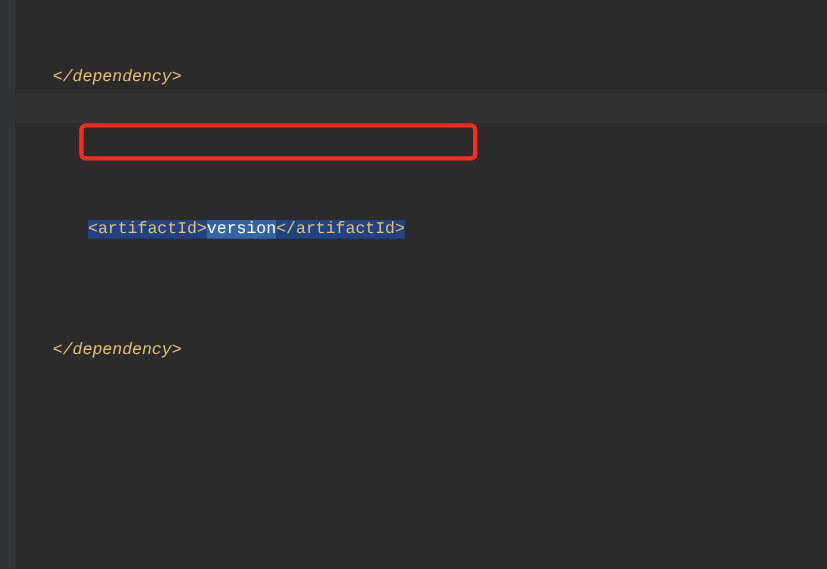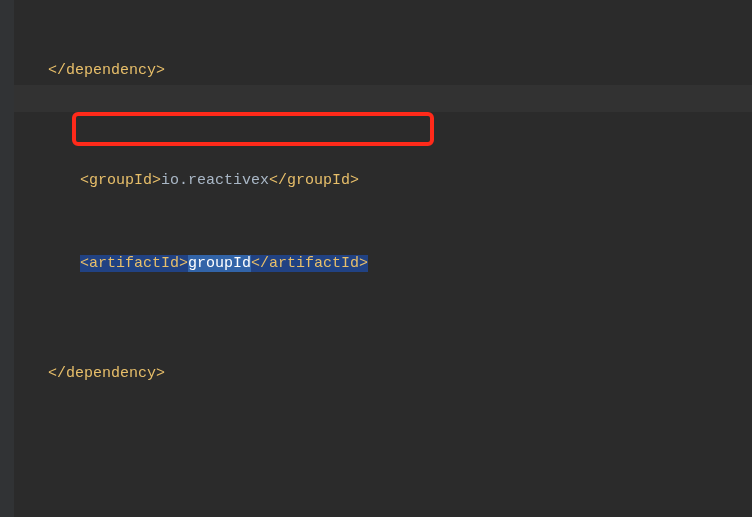--- a/index.html
+++ b/index.html
@@ -20,21 +20,21 @@
     z-index: 2;
   }
   .gutter-line {
     position: absolute;
     left: 0; top: 0; bottom: 0;
     width: 14px;
     background: #313335;
     z-index: 1;
   }
   .line { position: relative; }
-  .i1 { padding-left: 32px; }
+  .i1 { padding-left: 32px; font-style: italic; }
   .i2 { padding-left: 64px; }
   .tag-bracket { color: #e8bf6a; }
   .tag-name { color: #e8bf6a; }
   .text { color: #a9b7c6; }
   .sel-tag { background: #214283; color: #e8bf6a; padding: 0; }
   .sel-text { background: #3264a8; color: #ffffff; }
   .cursor-line-bg {
     position: absolute;
     left: 14px; right: 0;
     height: 27.5px;
@@ -56,23 +56,22 @@
 
 <div class="cursor-line-bg" style="top:84.5px"></div>
 
 <div class="red-box" style="left:72px; top:112px; width:362px; height:34px;"></div>
 
 <div class="editor">
 
 <div class="line i1"><span class="tag-bracket">&lt;/</span><span class="tag-name">dependency</span><span class="tag-bracket">&gt;</span></div>
 
 
-<div class="line i2"><span class="tag-bracket">&lt;</span><span class="tag-name">groupId</span><span class="tag-bracket">&gt;</span><span class="text">io.reactivex</span><span class="tag-bracket">&lt;/</span><span class="tag-name">groupId</span><span class="tag-bracket">&gt;</span></div>
 
-<div class="line i2"><span class="sel-tag">&lt;</span><span class="sel-tag">artifactId</span><span class="sel-tag">&gt;</span><span class="sel-text">groupId</span><span class="sel-tag">&lt;/</span><span class="sel-tag">artifactId</span><span class="sel-tag">&gt;</span></div>
+<div class="line i2"><span class="sel-tag">&lt;</span><span class="sel-tag">artifactId</span><span class="sel-tag">&gt;</span><span class="sel-text">version</span><span class="sel-tag">&lt;/</span><span class="sel-tag">artifactId</span><span class="sel-tag">&gt;</span></div>
 
 
 <div class="line i1"><span class="tag-bracket">&lt;/</span><span class="tag-name">dependency</span><span class="tag-bracket">&gt;</span></div>
 
 
 
 
 
 
 

